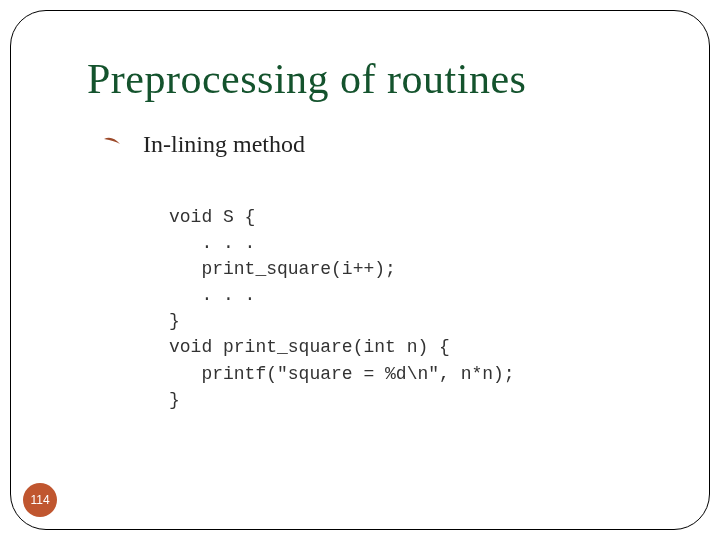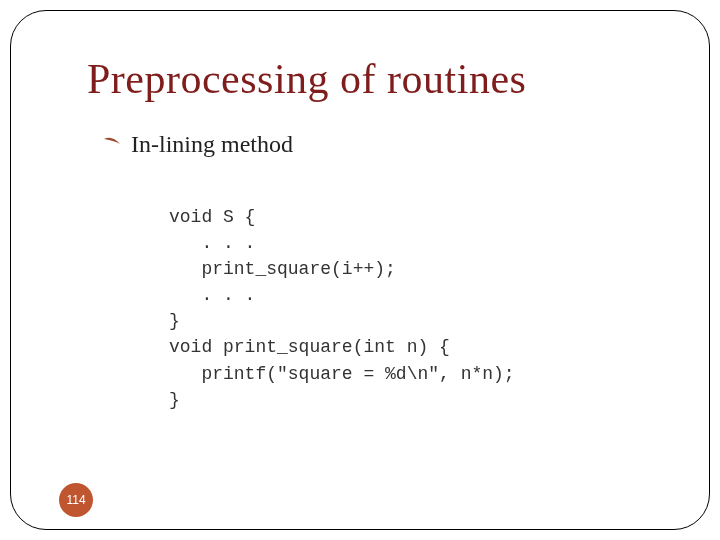--- a/index.html
+++ b/index.html
@@ -11,29 +11,29 @@
     border: 1.5px solid #000;
     border-radius: 36px;
     background: #fff;
     overflow: hidden;
   }
   .title {
     position: absolute;
     left: 76px; top: 44px;
     font-size: 42px;
     font-weight: 300;
-    color: #7f1d1d;
+    color: #14532d;
     letter-spacing: 0.5px;
   }
   .bullet-row {
     position: absolute;
     left: 90px; top: 120px;
     display: flex;
     align-items: center;
-    gap: 8px;
+    gap: 20px;
   }
   .bullet-icon {
     font-size: 24px;
     color: #9c4a2a;
     font-family: Georgia, serif;
     line-height: 1;
     position: relative;
     top: 1px;
   }
   .bullet-text {
@@ -55,21 +55,20 @@
     left: 12px; bottom: 12px;
     width: 34px; height: 34px;
     background: #c0562f;
     border-radius: 50%;
     display: flex;
     align-items: center;
     justify-content: center;
     color: #fff;
     font-size: 12px;
     font-family: Arial, sans-serif;
-    margin-left: 36px;
   }
 </style>
 </head>
 <body>
 
 <div class="slide">
 
   <div class="title">Preprocessing of routines</div>
 
   <div class="bullet-row">

